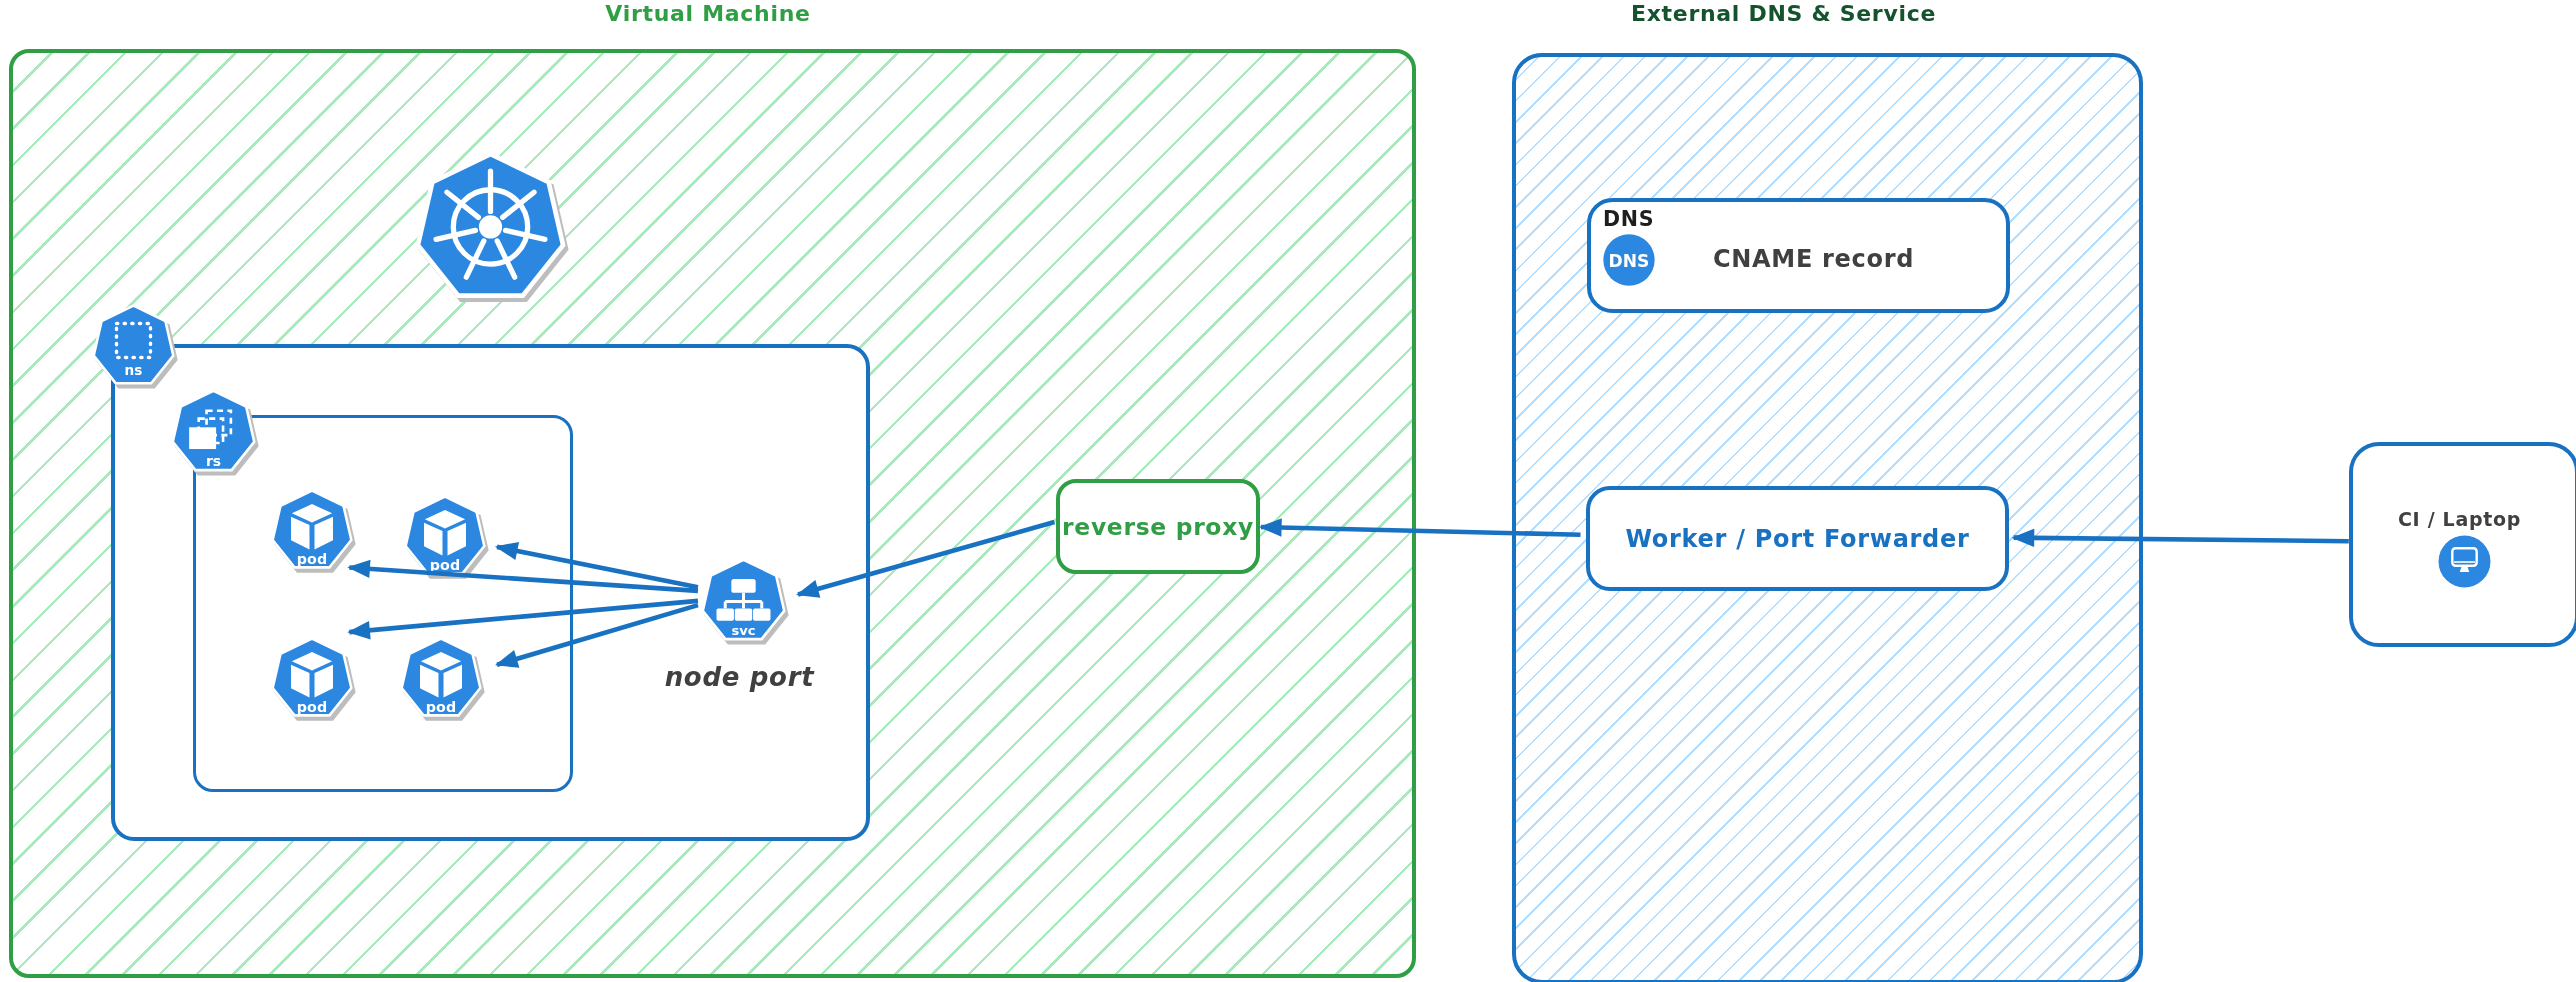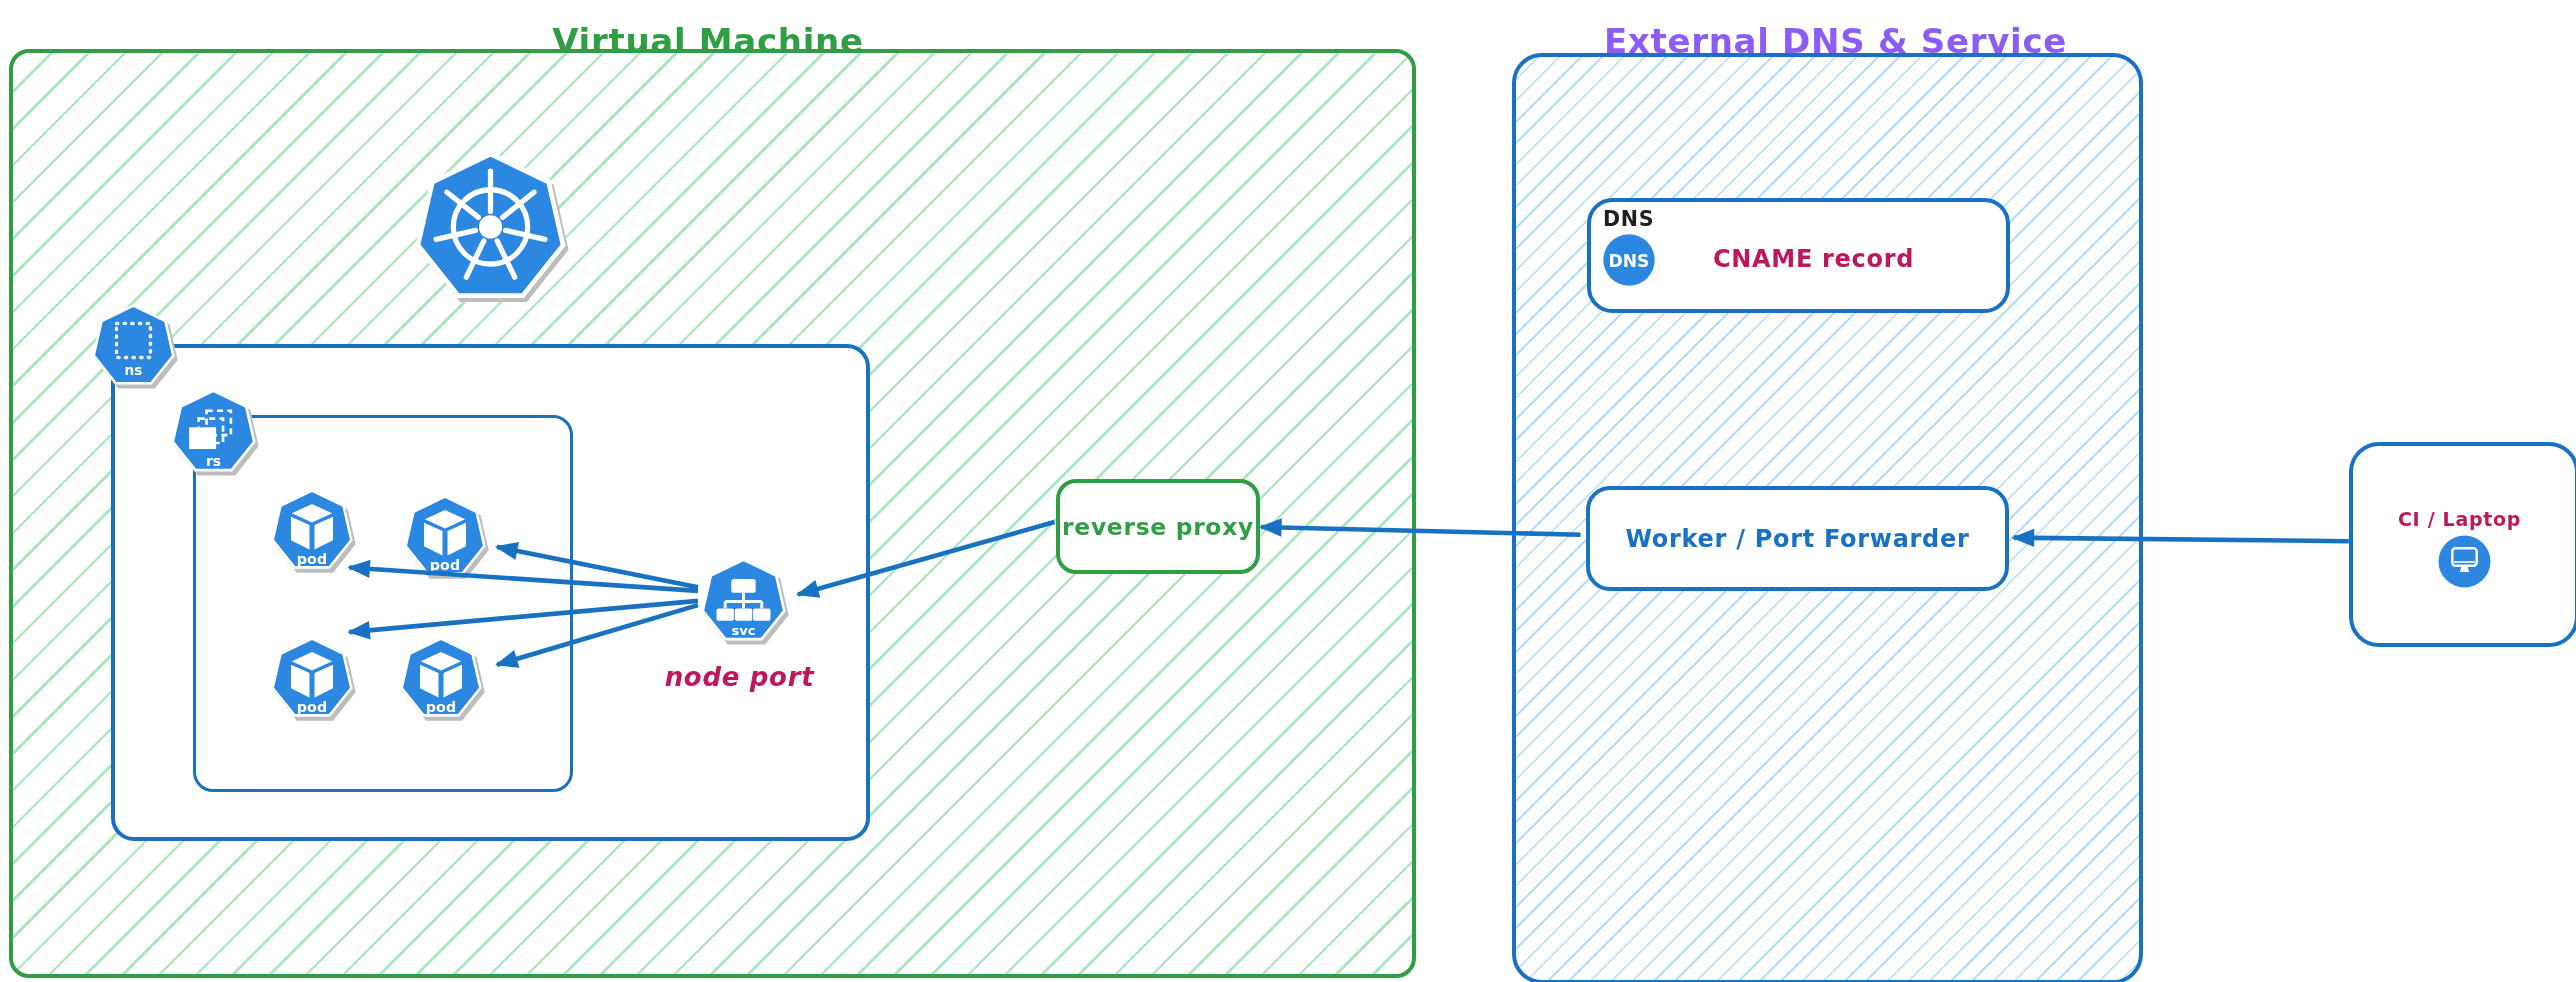--- a/index.html
+++ b/index.html
@@ -4,37 +4,37 @@
 <style>
   html,body{margin:0;padding:0;background:#ffffff;}
   #canvas{position:relative;width:2576px;height:983px;background:#ffffff;overflow:hidden;
           font-family:"DejaVu Sans",sans-serif;}
   
   .region{position:absolute;border-radius:21px;}
   .vm-region{left:8.5px;top:49px;width:1399px;height:921px;border:4.3px solid #2f9e44;border-radius:20px;
     background:repeating-linear-gradient(135deg, rgba(140,226,166,0.75) 0px, rgba(140,226,166,0.75) 2.5px, transparent 2.5px, transparent 26px);}
   .ext-region{left:1512px;top:53px;width:623px;height:923px;border:4.3px solid #1971c2;border-radius:30px;
     background:repeating-linear-gradient(135deg, rgba(165,216,255,0.85) 0px, rgba(165,216,255,0.85) 1.8px, transparent 1.8px, transparent 15px);}
-  .region-title{position:absolute;top:1.4px;height:44px;font-size:34px;font-weight:700;text-align:center;letter-spacing:0.7px;margin-top:20px;}
+  .region-title{position:absolute;top:1.4px;height:44px;font-size:22px;font-weight:700;text-align:center;letter-spacing:0.7px;}
   .vm-title{left:8.5px;width:1399px;color:#2f9e44;}
-  .ext-title{left:1524px;width:623px;color:#8b5cf6;}
+  .ext-title{left:1472px;width:623px;color:#14532d;}
   
   .white-box{position:absolute;background:#ffffff;}
   .ns-box{left:111px;top:344px;width:751px;height:489px;border:4.3px solid #1971c2;border-radius:23px;}
   .rs-box{left:193px;top:415px;width:374px;height:371px;border:3.6px solid #1971c2;border-radius:20px;}
   .proxy-box{left:1056px;top:479px;width:196px;height:87px;border:4.3px solid #2f9e44;border-radius:20px;
              display:flex;align-items:center;justify-content:center;}
   .proxy-box span{color:#2f9e44;font-size:23.4px;font-weight:700;letter-spacing:0.7px;text-align:right;}
   .dns-card{left:1587px;top:198px;width:415px;height:107px;border:4.3px solid #1971c2;border-radius:25.6px;}
   .worker-box{left:1586px;top:486px;width:415px;height:97px;border:4.3px solid #1971c2;border-radius:24px;
               display:flex;align-items:center;justify-content:center;}
   .worker-box span{color:#1971c2;font-size:24px;font-weight:700;letter-spacing:0.7px;}
   .ci-box{left:2349px;top:442px;width:222px;height:197px;border:4.3px solid #1971c2;border-radius:30px;}
   
-  .blue-label{color:#be185d;font-weight:700;letter-spacing:0.7px;position:absolute;text-align:center;}
+  .blue-label{color:#404040;font-weight:700;letter-spacing:0.7px;position:absolute;text-align:center;}
   .dns-tag{left:1603px;top:207px;font-size:20.6px;color:#1e1e1e;font-weight:700;position:absolute;letter-spacing:0.7px;}
   .cname-label{left:1661px;top:245px;width:305px;font-size:24px;}
   .nodeport-label{left:633px;top:662px;width:213px;font-size:26px;font-style:italic;}
   .ci-label{left:2356px;top:508px;width:207px;font-size:19px;text-align:center;}
   
   .hepta{position:absolute;filter:drop-shadow(3.6px 4.3px 0px #bdbdbd);}
   svg text{font-family:"DejaVu Sans",sans-serif;font-weight:700;fill:#ffffff;}
   .badge{position:absolute;}
   #arrow-layer{position:absolute;left:0;top:0;width:2576px;height:983px;pointer-events:none;}
   #arrow-layer line{stroke:#1971c2;stroke-width:6.5px;}

